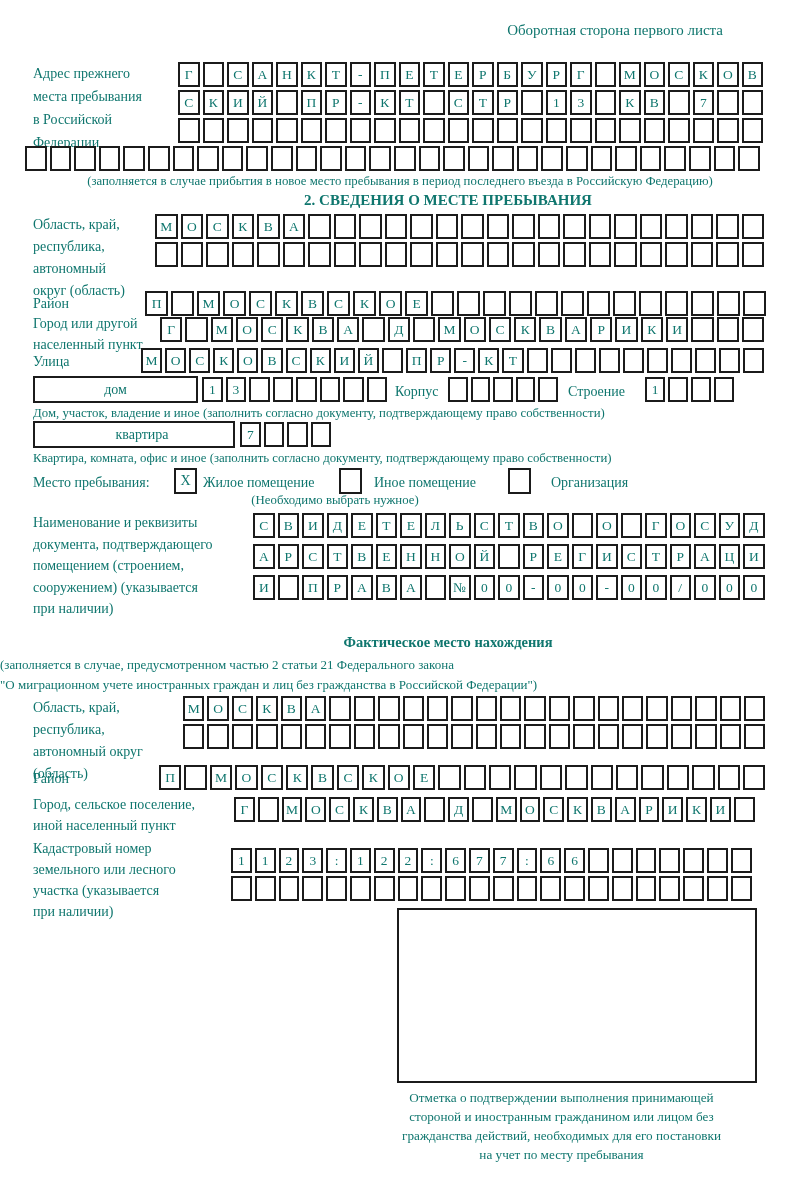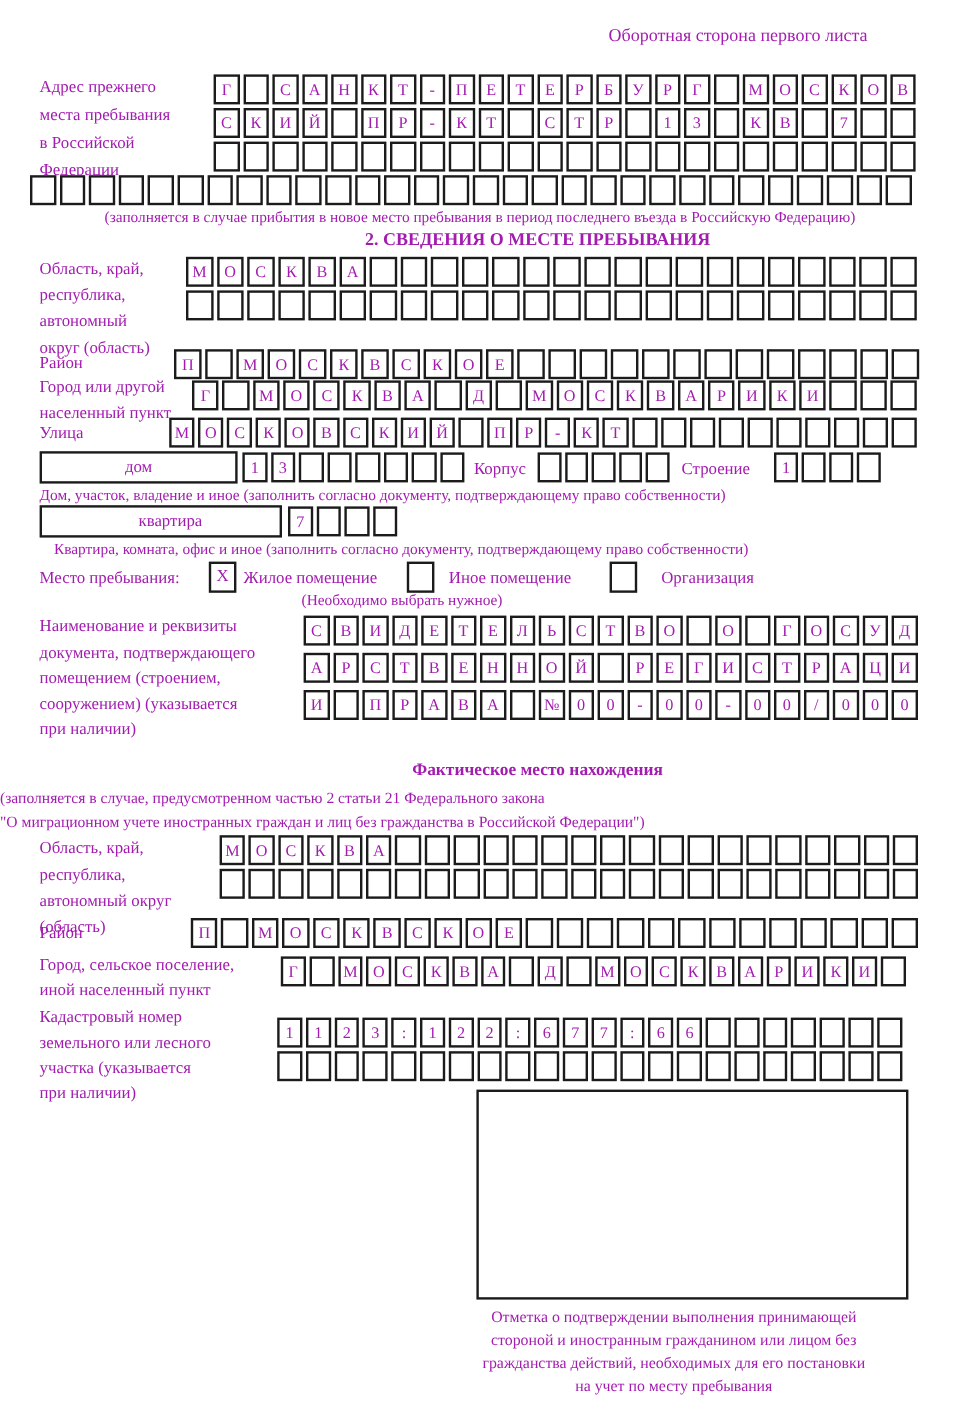--- a/index.html
+++ b/index.html
@@ -1,18 +1,18 @@
 <!DOCTYPE html>
 <html><head>
 <meta charset="utf-8">
 <style>
   html,body{margin:0;padding:0;background:#fff;}
   .page{
     position:relative;width:778px;height:1180px;background:#fff;
-    font-family:"Liberation Serif","DejaVu Serif",serif;color:#a21caf;overflow:hidden;
+    font-family:"Liberation Serif","DejaVu Serif",serif;color:#0f766e;overflow:hidden;
   }
   .abs{position:absolute;}
   .hnote{font-size:15px;}
   .lbl{font-size:14px;line-height:23px;white-space:nowrap;}
   .lbl .tline{white-space:nowrap;}
   .cells{display:flex;gap:3px;}
   .cell{
     box-sizing:border-box;flex:0 0 auto;
     width:var(--cw,21.5px);height:25px;border:2px solid #1b1b1b;
     font-size:13.5px;line-height:21px;text-align:center;background:#fff;
@@ -334,21 +334,21 @@
     </div>
   <div class="abs" style="left:33px;top:406px;font-size:12.8px;">Дом, участок, владение и иное (заполнить согласно документу, подтверждающему право собственности)</div>
 
   <div class="abs bigbox" style="left:33px;top:421px;width:202px;height:27px;line-height:24px;padding-left:16px;">квартира</div>
   <div class="abs cells" style="left:240px;top:422px;--cw:20.5px;">
       <span class="cell">7</span>
       <span class="cell"></span>
       <span class="cell"></span>
       <span class="cell"></span>
     </div>
-  <div class="abs" style="left:33px;top:451px;font-size:12.8px;margin-left:12px;">Квартира, комната, офис и иное (заполнить согласно документу, подтверждающему право собственности)</div>
+  <div class="abs" style="left:33px;top:451px;font-size:12.8px;">Квартира, комната, офис и иное (заполнить согласно документу, подтверждающему право собственности)</div>
 
   <div class="abs lbl" style="left:33px;top:471px;">Место пребывания:</div>
   <div class="abs cb" style="left:174px;top:468px;">X</div>
   <div class="abs lbl" style="left:203px;top:471px;">Жилое помещение</div>
   <div class="abs cb" style="left:339px;top:468px;"></div>
   <div class="abs lbl" style="left:374px;top:471px;">Иное помещение</div>
   <div class="abs cb" style="left:508px;top:468px;"></div>
   <div class="abs lbl" style="left:551px;top:471px;">Организация</div>
   <div class="abs" style="left:185px;top:493px;width:300px;text-align:center;font-size:12.8px;">(Необходимо выбрать нужное)</div>
 

